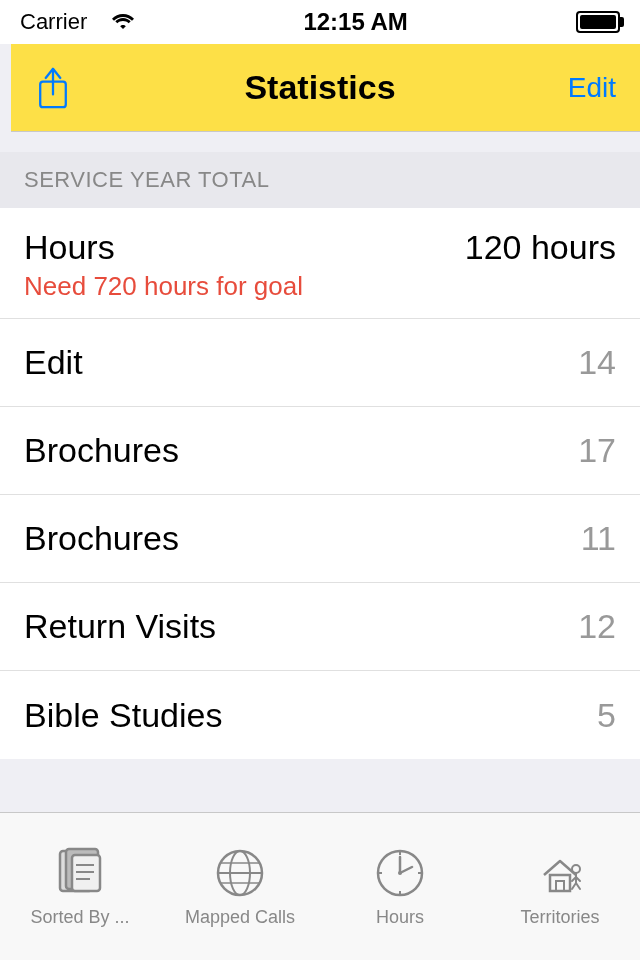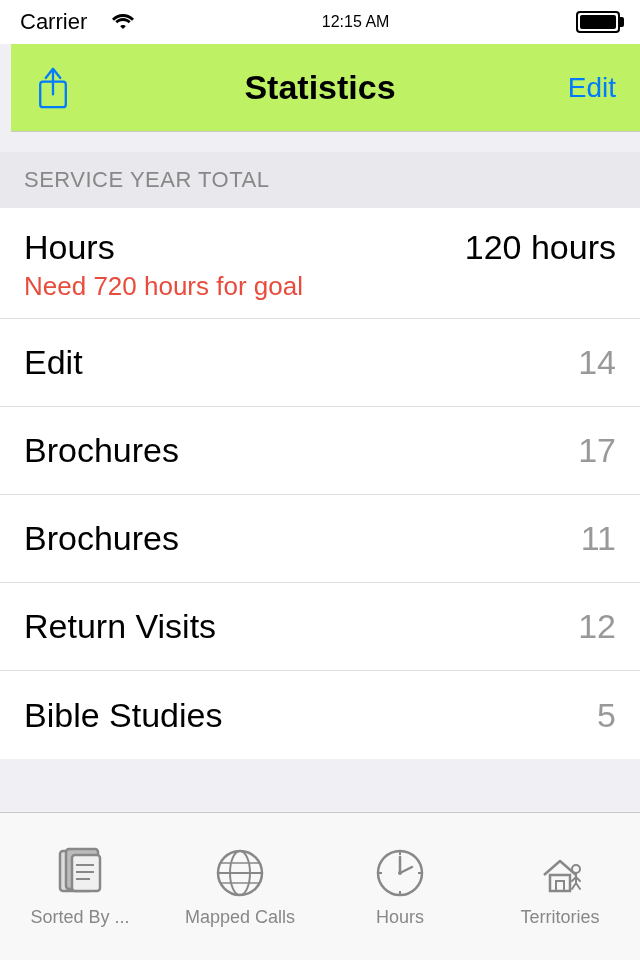--- a/index.html
+++ b/index.html
@@ -24,22 +24,22 @@
       font-size: 24px;
       font-weight: 500;
     }
     .status-bar .carrier-wifi {
       display: flex;
       align-items: center;
       gap: 24px;
       font-size: 22px;
     }
     .status-bar .time {
-      font-size: 16px;
-      font-weight: 400;
+      font-size: 24px;
+      font-weight: 700;
     }
     .status-bar .battery {
       display: flex;
       align-items: center;
       gap: 4px;
     }
     .battery-icon {
       width: 44px;
       height: 22px;
       border: 2px solid #000;
@@ -63,21 +63,21 @@
     .battery-fill {
       width: 100%;
       height: 100%;
       background: #000;
       border-radius: 2px;
     }
 
     
     .nav-bar {
       height: 88px;
-      background: #bef264;
+      background: #fde047;
       border-bottom: 1px solid #c8c8c8;
       display: flex;
       align-items: center;
       justify-content: space-between;
       padding: 0 24px;
       margin-left: 11px;
     }
     .nav-bar .nav-left {
       display: flex;
       align-items: center;

